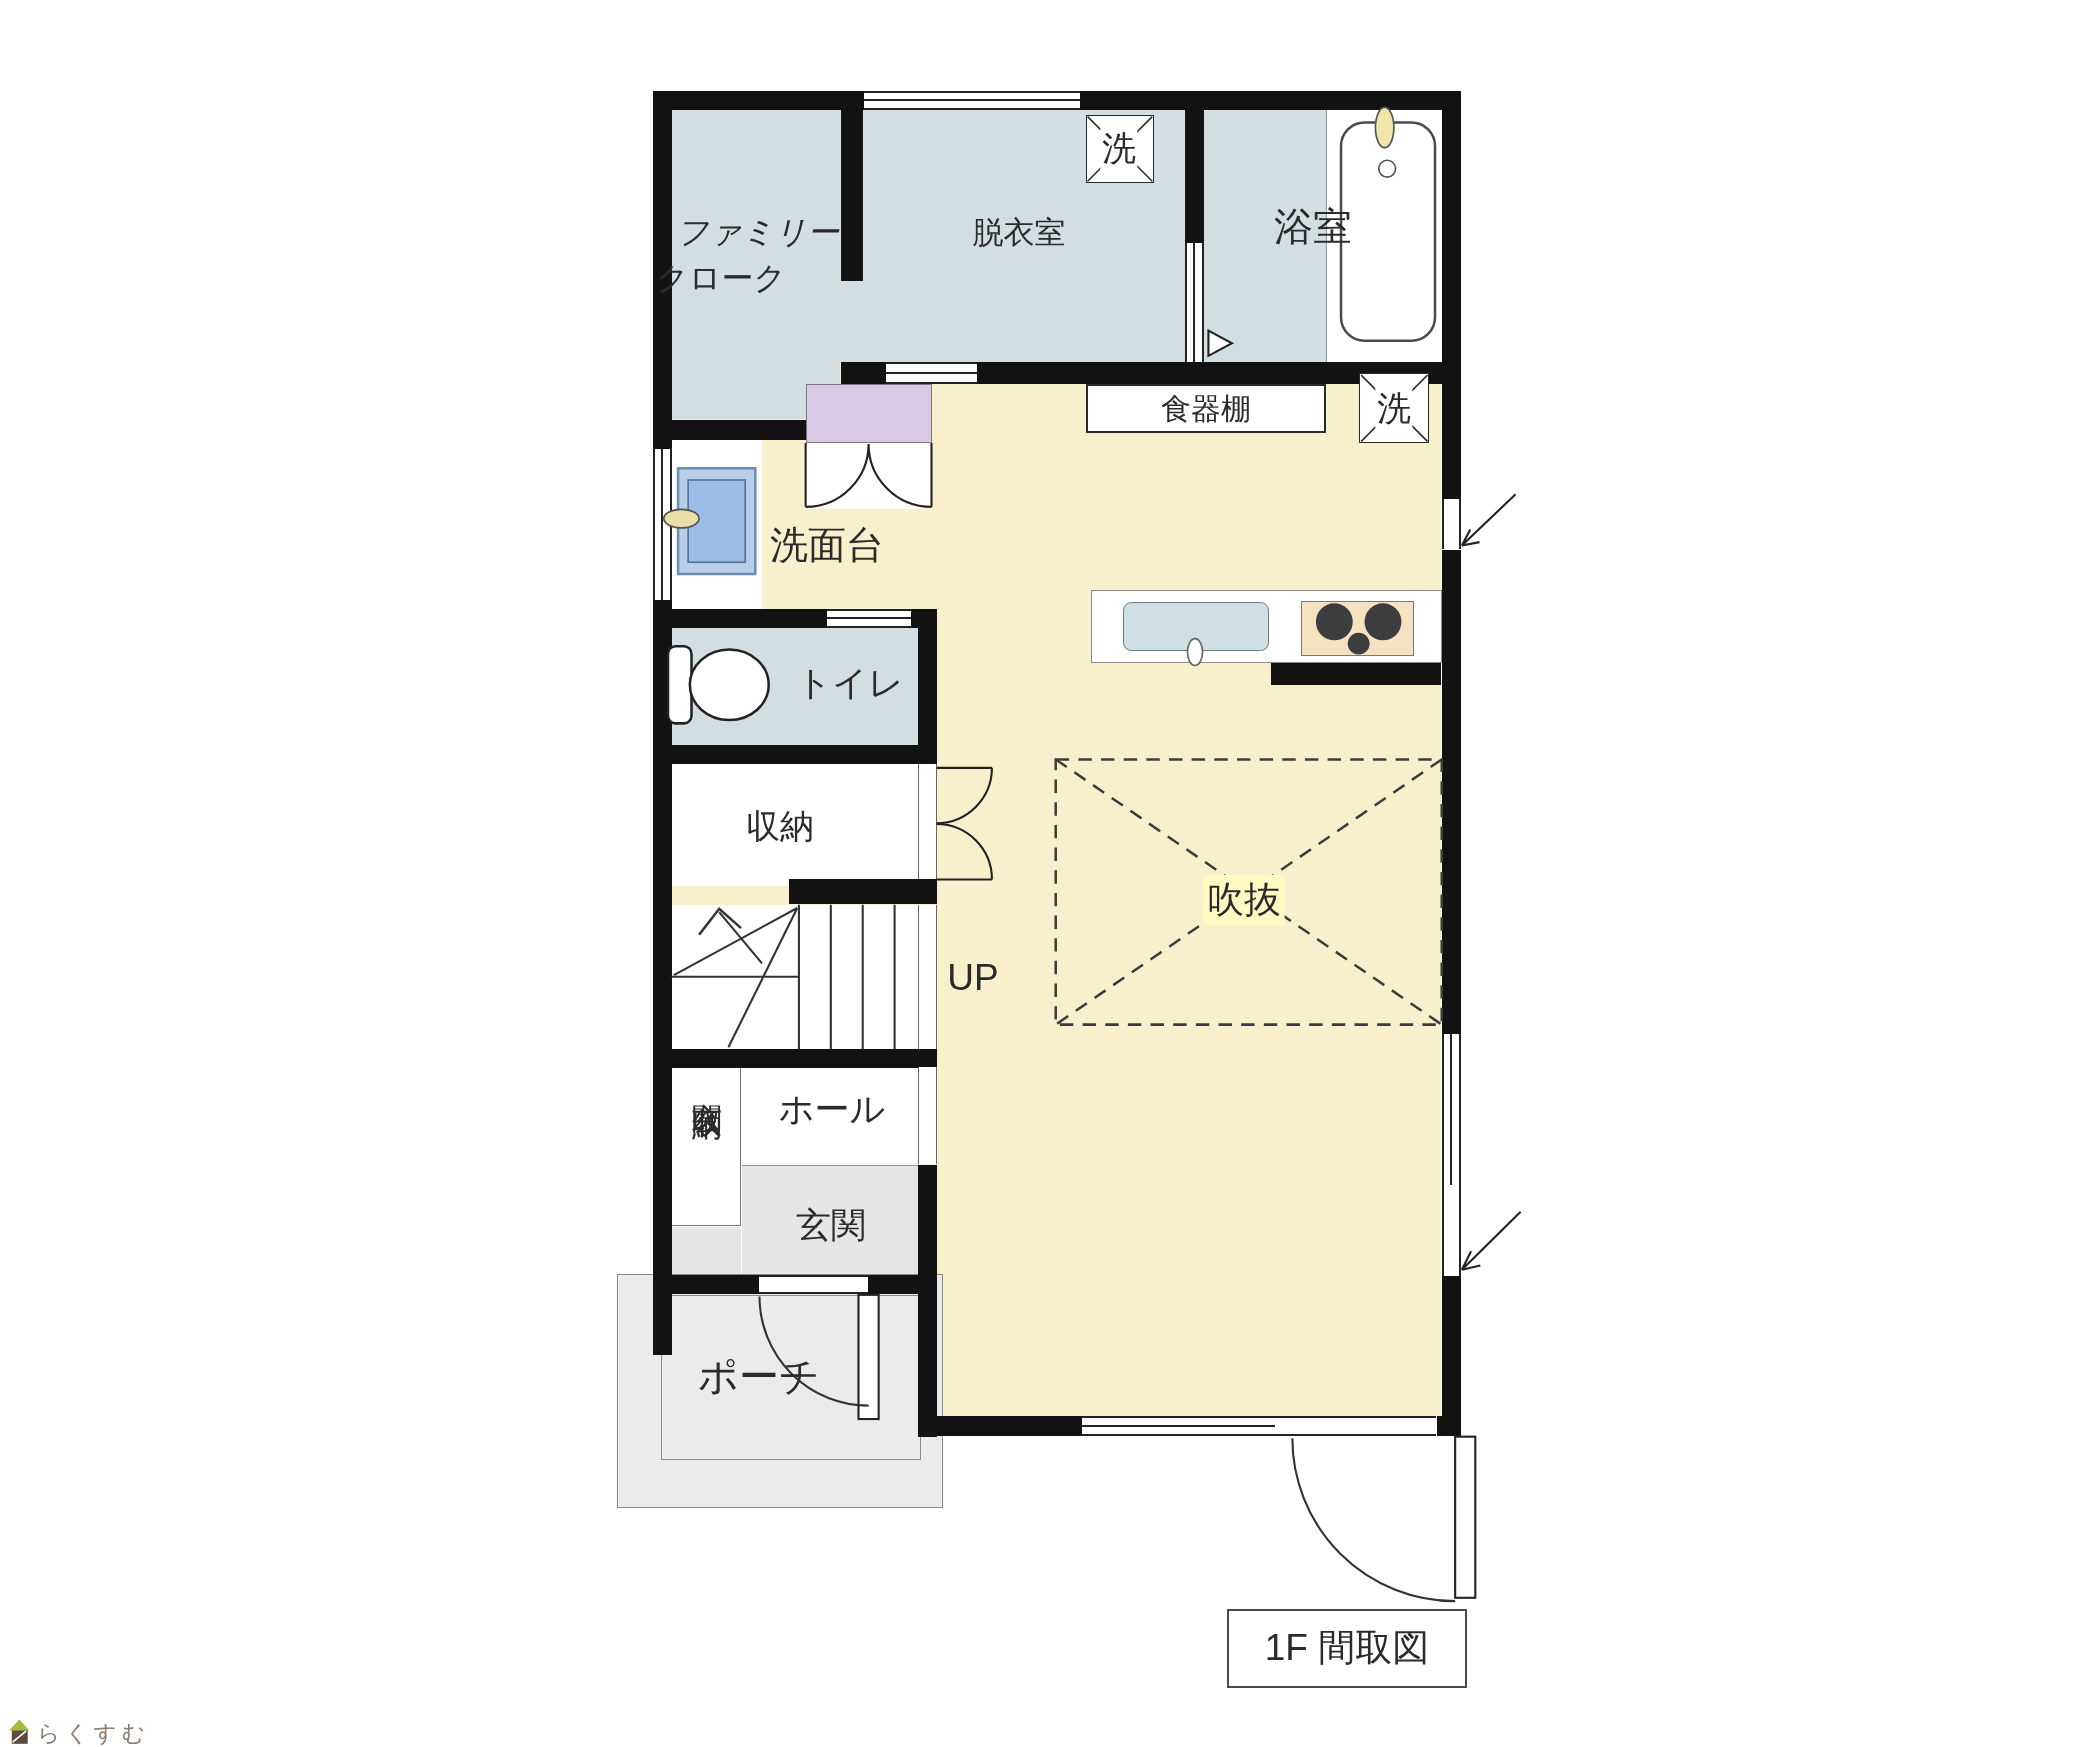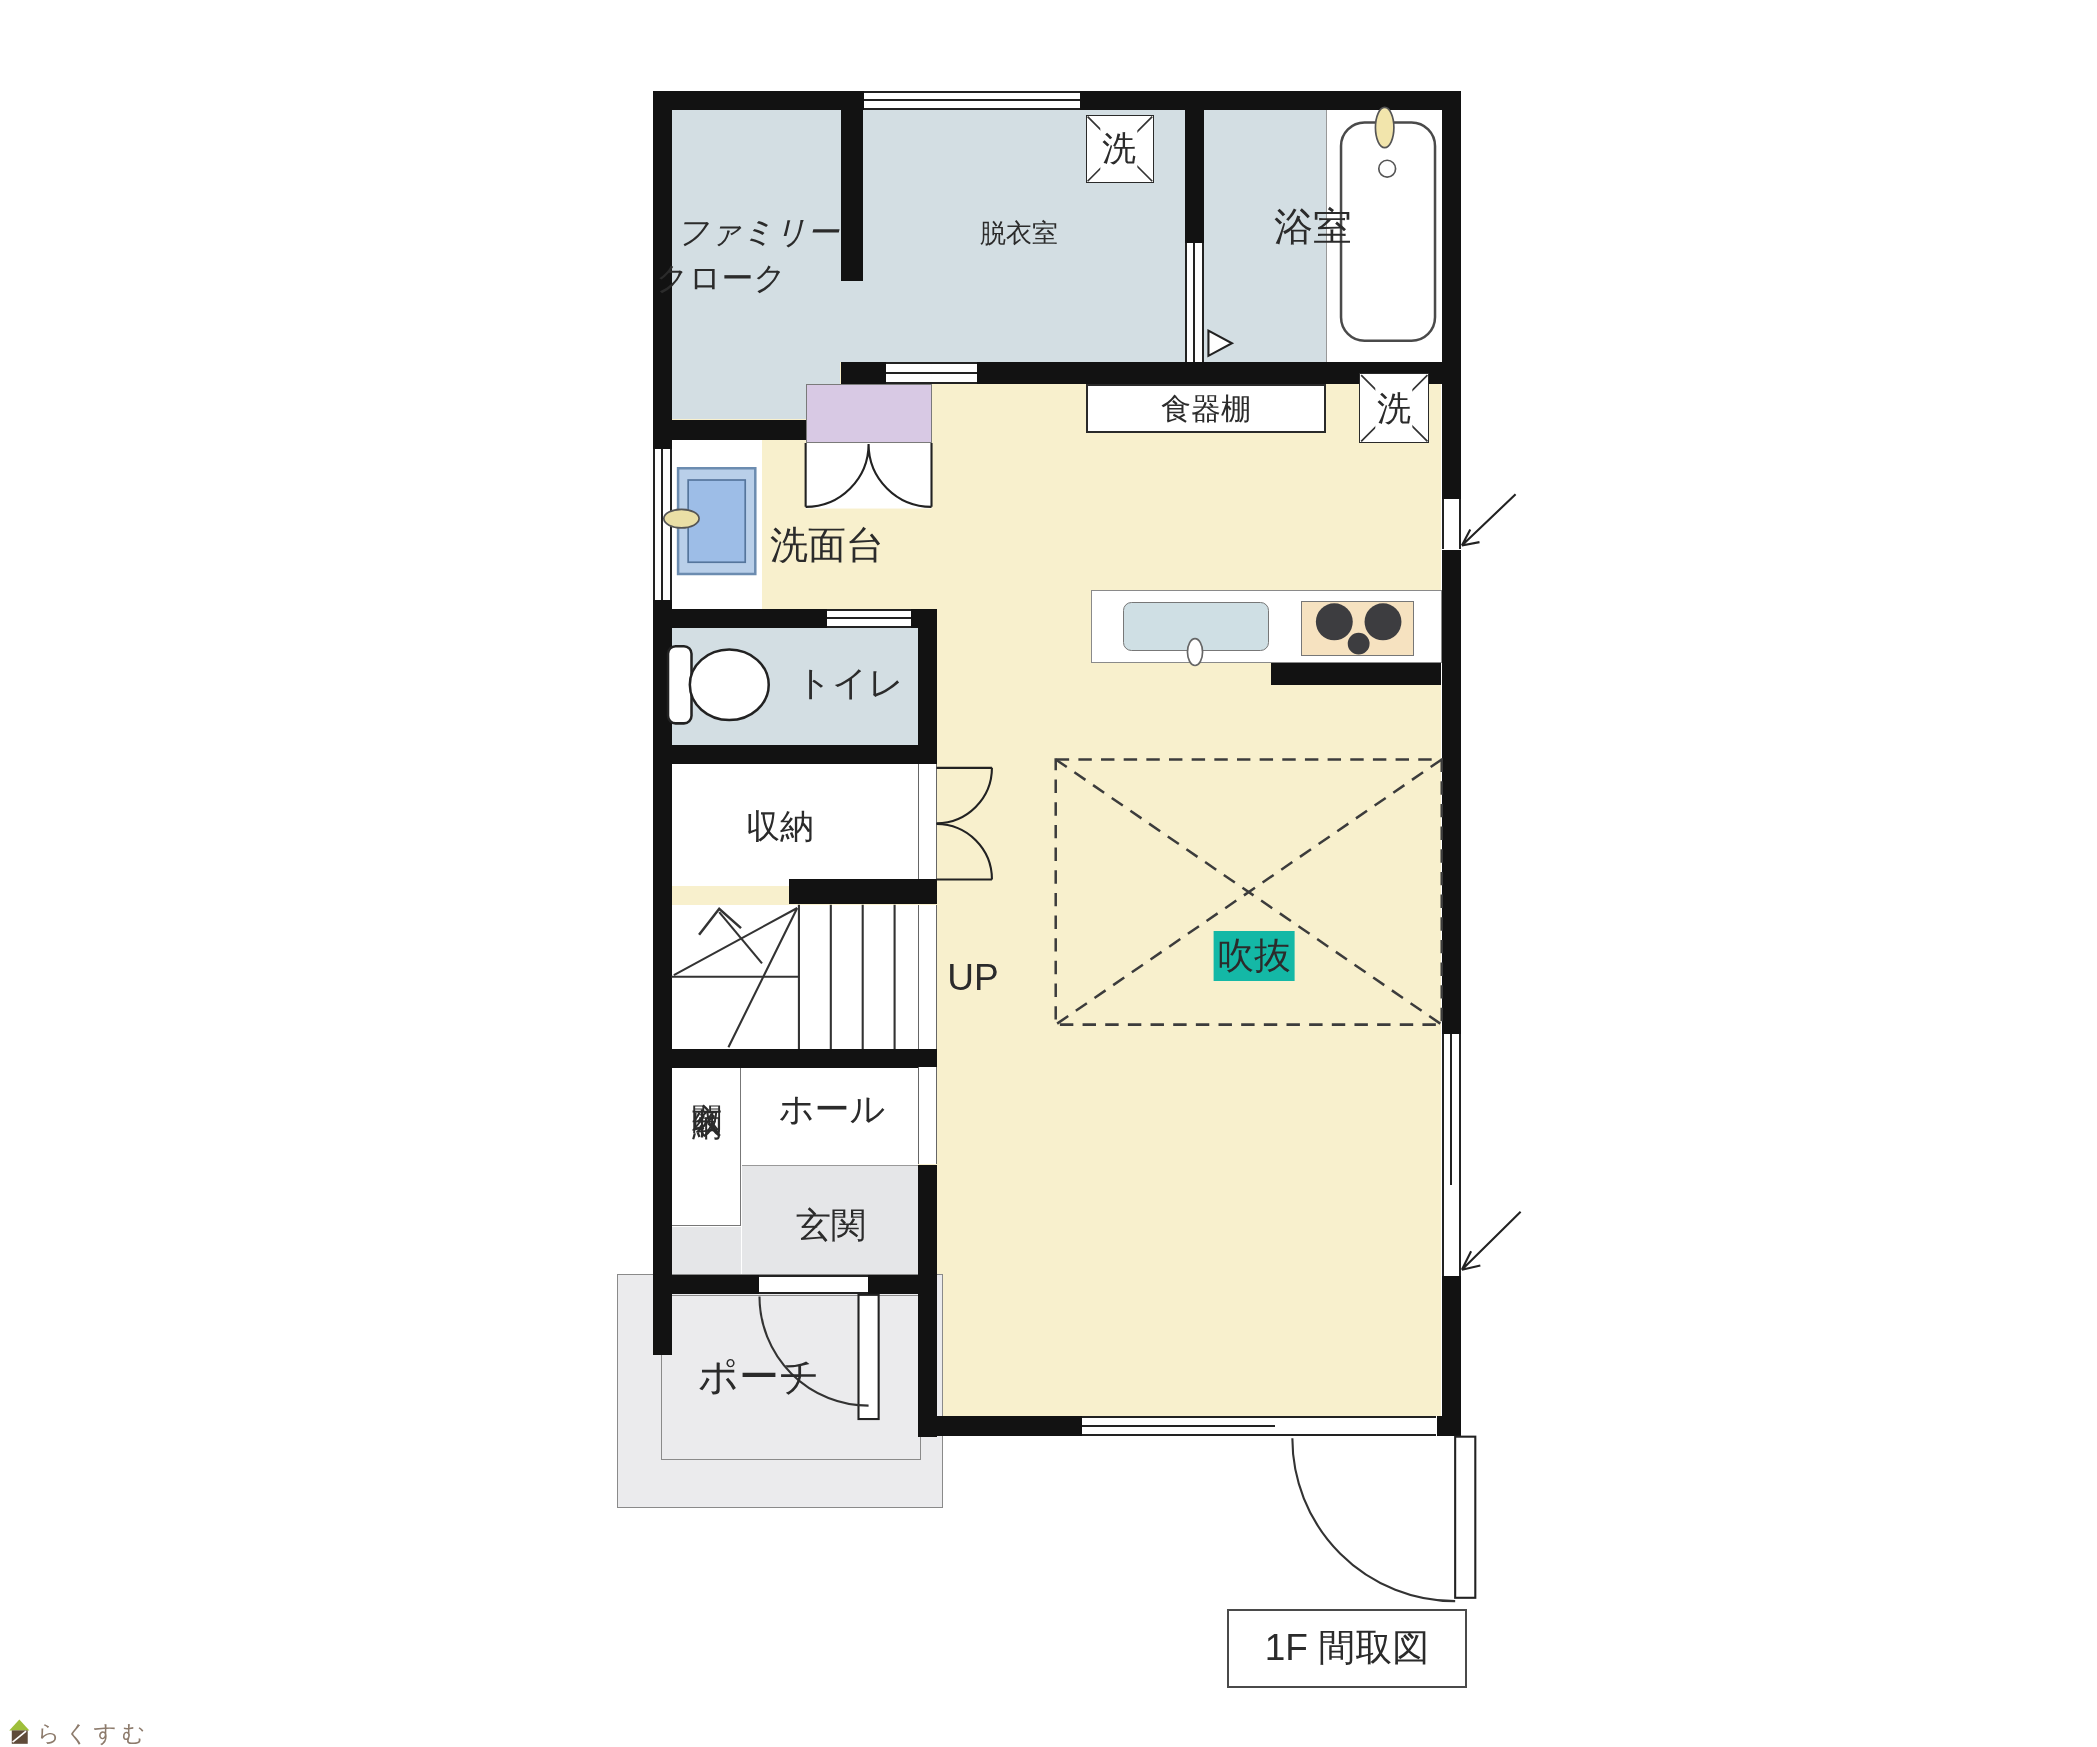--- a/index.html
+++ b/index.html
@@ -189,31 +189,31 @@
 
     <g>
       <polygon points="11,2062 23,2049 35,2062" fill="#9fbf3b"></polygon>
       <rect x="14" y="2062" width="19" height="16" fill="#5f4b3a"></rect>
       <path d="M15,2076 L31,2063" stroke="#fff" stroke-width="2"></path>
     </g>
   </svg>
 
   <div class="lbl" style="left:676px;top:211px;font-size:32px;font-style:italic;">ファミリー</div>
   <div class="lbl" style="left:656px;top:257px;font-size:32px;">クローク</div>
-  <div class="lbl ctr" style="left:1019px;top:233px;font-size:26px;">脱衣室</div>
+  <div class="lbl ctr" style="left:1019px;top:233px;font-size:31px;">脱衣室</div>
   <div class="lbl ctr" style="left:1265px;top:227px;font-size:39px;margin-left:48px;">浴室</div>
   <div class="lbl ctr" style="left:1119px;top:149px;font-size:34px;background:#fff;padding:0 1.7px;">洗</div>
   <div class="lbl ctr" style="left:1394px;top:409px;font-size:34px;background:#fff;padding:0 1.7px;">洗</div>
   <div class="lbl ctr" style="left:1206px;top:409px;font-size:30px;">食器棚</div>
   <div class="lbl ctr" style="left:827px;top:545px;font-size:38px;">洗面台</div>
   <div class="lbl ctr" style="left:850px;top:683px;font-size:35px;">トイレ</div>
   <div class="lbl ctr" style="left:780px;top:827px;font-size:34px;">収納</div>
   <div class="lbl ctr" style="left:973px;top:978px;font-size:37px;">UP</div>
   <div class="lbl vert" style="left:686px;top:1079px;font-size:30px;">玄関収納</div>
   <div class="lbl ctr" style="left:832px;top:1109px;font-size:35px;">ホール</div>
   <div class="lbl ctr" style="left:831px;top:1225px;font-size:35px;">玄関</div>
   <div class="lbl ctr" style="left:759px;top:1376px;font-size:40px;">ポーチ</div>
-  <div class="lbl ctr" style="left:1244px;top:956px;font-size:37px;background:#14b8a6;padding:0 3.4px;margin-left:10px;">吹抜</div>
+  <div class="lbl ctr" style="left:1244px;top:900px;font-size:37px;background:#fef9c3;padding:0 3.4px;">吹抜</div>
   <div class="lbl ctr" style="left:1347px;top:1648px;font-size:37px;">1F 間取図</div>
   <div class="lbl" style="left:37px;top:1718px;font-size:22.7px;color:#8d7b6c;letter-spacing:5px;">らくすむ</div>
 
 </div>
 
 
 </body></html>

